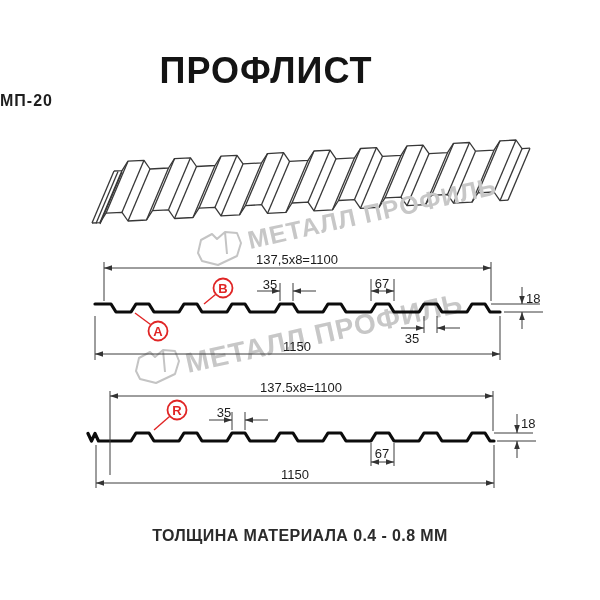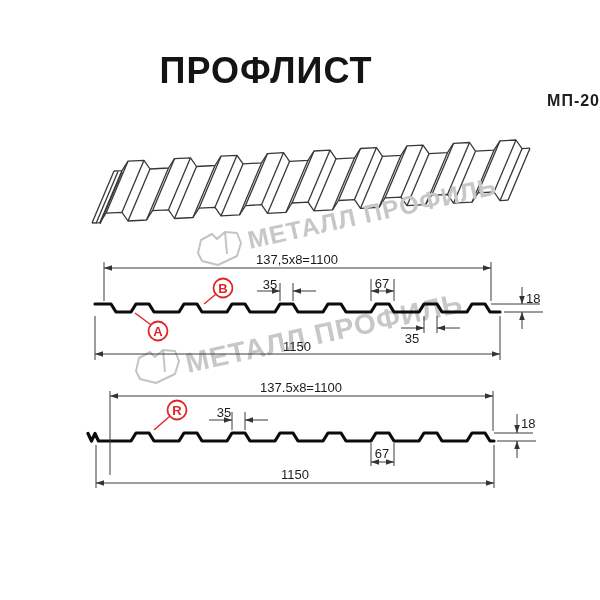--- a/index.html
+++ b/index.html
@@ -1,20 +1,20 @@
 <!DOCTYPE html>
 <html><head>
 <meta charset="utf-8">
 <style>
   html,body{margin:0;padding:0;background:#ffffff;}
   .stage{position:relative;width:600px;height:600px;background:#fff;overflow:hidden;
          font-family:"Liberation Sans",sans-serif;}
   .title{position:absolute;top:50px;left:0;width:532px;text-align:center;
          font-size:36px;font-weight:bold;letter-spacing:1px;color:#141414;}
-  .subtitle{position:absolute;top:92px;left:0;width:600px;text-align:right;
+  .subtitle{position:absolute;top:92px;left:0;width:600px;text-align:left;
          font-size:16px;font-weight:600;letter-spacing:1px;color:#1e1e1e;}
   .note{position:absolute;top:527px;left:0;width:600px;text-align:center;
          font-size:16px;font-weight:bold;letter-spacing:.4px;color:#2b2b2b;}
   svg{position:absolute;left:0;top:0;}
   .profile{fill:none;stroke:#0c0c0c;stroke-width:3.2;stroke-linejoin:round;stroke-linecap:round;}
   .p3d{fill:none;stroke:#383838;stroke-width:1.3;stroke-linejoin:round;}
   .dim{stroke:#3c3c3c;stroke-width:1;}
   .ah{fill:#333;stroke:none;}
   .dimtxt{font-family:"Liberation Sans",sans-serif;font-size:13px;fill:#1c1c1c;}
   .red{stroke:#e02525;fill:none;stroke-width:1.8;}
@@ -178,13 +178,14 @@
       <text class="dimtxt" x="224" y="417" text-anchor="middle">35</text>
       <text class="dimtxt" x="382" y="458" text-anchor="middle">67</text>
       <text class="dimtxt" x="521" y="428">18</text>
       <text class="dimtxt" x="295" y="479" text-anchor="middle">1150</text>
       <circle class="red" cx="177" cy="410" r="9.5"></circle>
       <line class="redln" x1="169.5" y1="416.5" x2="154" y2="430"></line>
       <text class="redtxt" x="177" y="414.5" text-anchor="middle">R</text>
     </g>
   </svg>
 
+  <div class="note">ТОЛЩИНА МАТЕРИАЛА 0.4 - 0.8 ММ</div>
 </div>
 
 </body></html>

